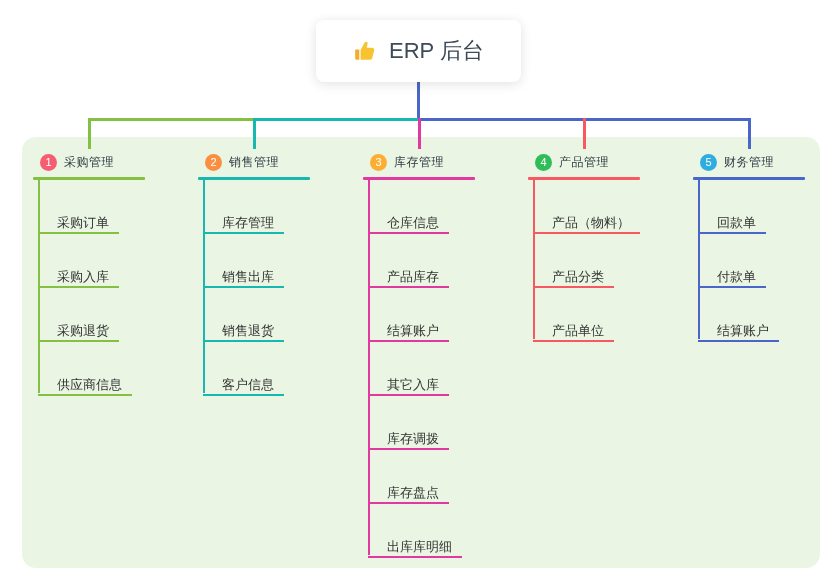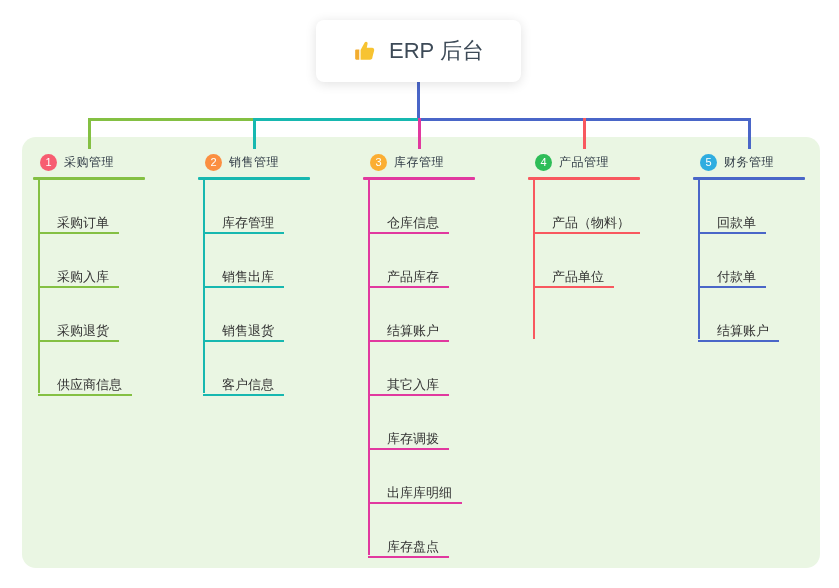--- a/index.html
+++ b/index.html
@@ -126,37 +126,40 @@
           <div class="child">
             <div class="child-label" style="border-bottom-color: rgb(225, 57, 159);">结算账户</div>
           </div>
           <div class="child">
             <div class="child-label" style="border-bottom-color: rgb(225, 57, 159);">其它入库</div>
           </div>
           <div class="child">
             <div class="child-label" style="border-bottom-color: rgb(225, 57, 159); text-align: right;">库存调拨</div>
           </div>
           <div class="child">
-            <div class="child-label" style="border-bottom-color: rgb(225, 57, 159);">出库库明细</div>
+            <div class="child-label" style="border-bottom-color: rgb(225, 57, 159);">库存盘点</div>
           </div>
           <div class="child">
-            <div class="child-label" style="border-bottom-color: rgb(225, 57, 159);">库存盘点</div>
+            <div class="child-label" style="border-bottom-color: rgb(225, 57, 159);">出库库明细</div>
           </div>
         </div>
       </div>
       <div class="branch" style="left: 528px;">
         <div class="branch-header">
           <span class="badge" style="background: rgb(46, 189, 88);">4</span>
           <span class="branch-label">产品管理</span>
         </div>
         <div class="branch-underline" style="background: rgb(248, 88, 95);"></div>
         <div class="children">
           <div class="spine" style="background: rgb(248, 88, 95); height: 159px;"></div>
           <div class="child">
             <div class="child-label" style="border-bottom-color: rgb(248, 88, 95);">产品（物料）</div>
+          </div>
+          <div class="child">
+            <div class="child-label" style="border-bottom-color: rgb(248, 88, 95);">产品分类</div>
           </div>
           <div class="child">
             <div class="child-label" style="border-bottom-color: rgb(248, 88, 95); font-family: Liberation Serif, serif;">产品单位</div>
           </div>
         </div>
       </div>
       <div class="branch" style="left: 693px;">
         <div class="branch-header">
           <span class="badge" style="background: rgb(47, 173, 224);">5</span>
           <span class="branch-label">财务管理</span>

